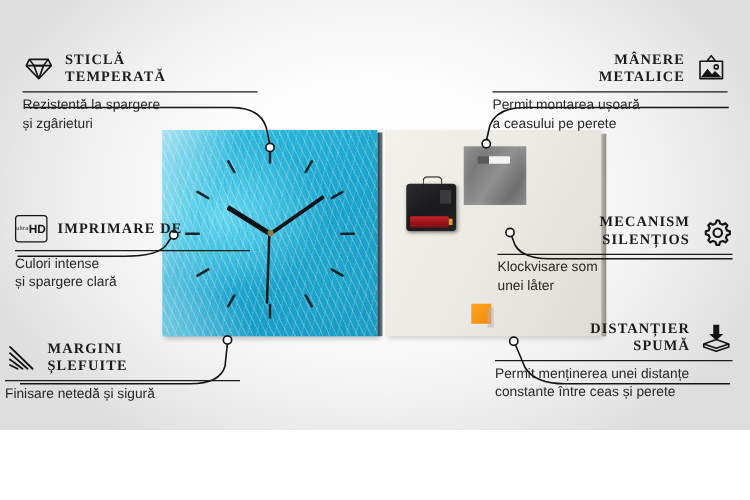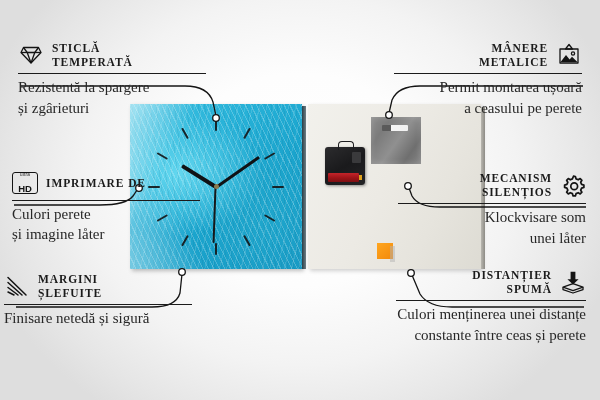--- a/index.html
+++ b/index.html
@@ -10,21 +10,21 @@
     width: 600px;
     height: 400px;
     overflow: hidden;
     font-family: "Liberation Serif", serif;
     background: #ffffff;
   }
 
   #infographic {
     position: relative;
     width: 600px;
-    height: 400px;
+    height: 344px;
     background:
       radial-gradient(ellipse 55% 70% at 50% 45%, #ffffff 0%, #fdfdfd 38%, #f3f3f3 66%, #e6e6e6 88%, #dedede 100%);
     overflow: hidden;
   }
 
   
   .product {
     position: absolute;
     left: 130px;
     top: 104px;
@@ -223,46 +223,45 @@
   }
   .callout.left .callout-title { text-align: left; }
   .callout.right .callout-title { text-align: right; }
 
   .callout-rule {
     height: 1.4px;
     background: #1b1b1b;
     margin: 4px 0 3px 0;
   }
   .callout-desc {
-    font-family: Liberation Serif, serif;
-    font-size: 15px;
+    font-family: Liberation Sans, sans-serif;
+    font-size: 11px;
     line-height: 1.34;
     color: #272727;
   }
   .callout.left .callout-desc { text-align: left; }
-  .callout.right .callout-desc { text-align: right; }
+  .callout.right .callout-desc { }
 
   .icon-box {
     flex: 0 0 auto;
     width: 26px;
     height: 26px;
     display: flex;
     align-items: center;
     justify-content: center;
   }
 
   .hdbadge {
     width: 24px;
     height: 20px;
     border: 1.4px solid #141414;
     border-radius: 3px;
     display: flex;
-    flex-direction: column;
     align-items: center;
-    justify-content: space-between;
+    justify-content: flex-start;
     line-height: 1;
   }
   .hdbadge .hd-ultra {
     font-family: "Liberation Sans", sans-serif;
     font-size: 4.6px;
     letter-spacing: .2px;
     color: #141414;
   }
   .hdbadge .hd-main {
     font-family: "Liberation Sans", sans-serif;
@@ -378,22 +377,22 @@
           <span class="hd-ultra">ultra</span>
           <span class="hd-main">HD</span>
         </span>
       </span>
       <div class="callout-title">
         <div>IMPRIMARE DE</div>
       </div>
     </div>
     <div class="callout-rule"></div>
     <div class="callout-desc">
-      <div>Culori perete</div>
-      <div>și imagine låter</div>
+      <div>Culori intense</div>
+      <div>și spargere clară</div>
     </div>
   </div>
 
   <div class="callout left" style="left:4px; top:272px;">
     <div class="callout-head">
       <span class="icon-box">
         <svg width="24" height="22" viewBox="0 0 24 22">
           <g stroke="#141414" stroke-width="1.5" stroke-linecap="round">
             <line x1="3" y1="2.5" x2="21" y2="20"></line>
             <line x1="3" y1="7.5" x2="17" y2="20"></line>
@@ -452,36 +451,36 @@
         </svg>
       </span>
     </div>
     <div class="callout-rule"></div>
     <div class="callout-desc">
       <div>Klockvisare som</div>
       <div>unei låter</div>
     </div>
   </div>
 
-  <div class="callout right" style="left:396px; top:268px; width:190px;">
+  <div class="callout right" style="left:396px; top:256px; width:190px;">
     <div class="callout-head">
       <div class="callout-title">
         <div>DISTANȚIER</div>
         <div>SPUMĂ</div>
       </div>
       <span class="icon-box">
         <svg width="26" height="24" viewBox="0 0 26 24">
           <g fill="none" stroke="#141414" stroke-width="1.3" stroke-linejoin="round">
             <path d="M10.6,1.8 H15.4 V9.2 H18.6 L13,14.4 L7.4,9.2 H10.6 Z" fill="#141414" stroke="none"></path>
             <path d="M13,13.6 L23,17.2 L13,20.6 L3,17.2 Z"></path>
             <path d="M3,17.2 V19.6 L13,23 L23,19.6 V17.2"></path>
           </g>
         </svg>
       </span>
     </div>
     <div class="callout-rule"></div>
     <div class="callout-desc">
-      <div>Culori menținerea unei distanțe</div>
+      <div>Permit menținerea unei distanțe</div>
       <div>constante între ceas și perete</div>
     </div>
   </div>
 
 </div>
 
 </body></html>

